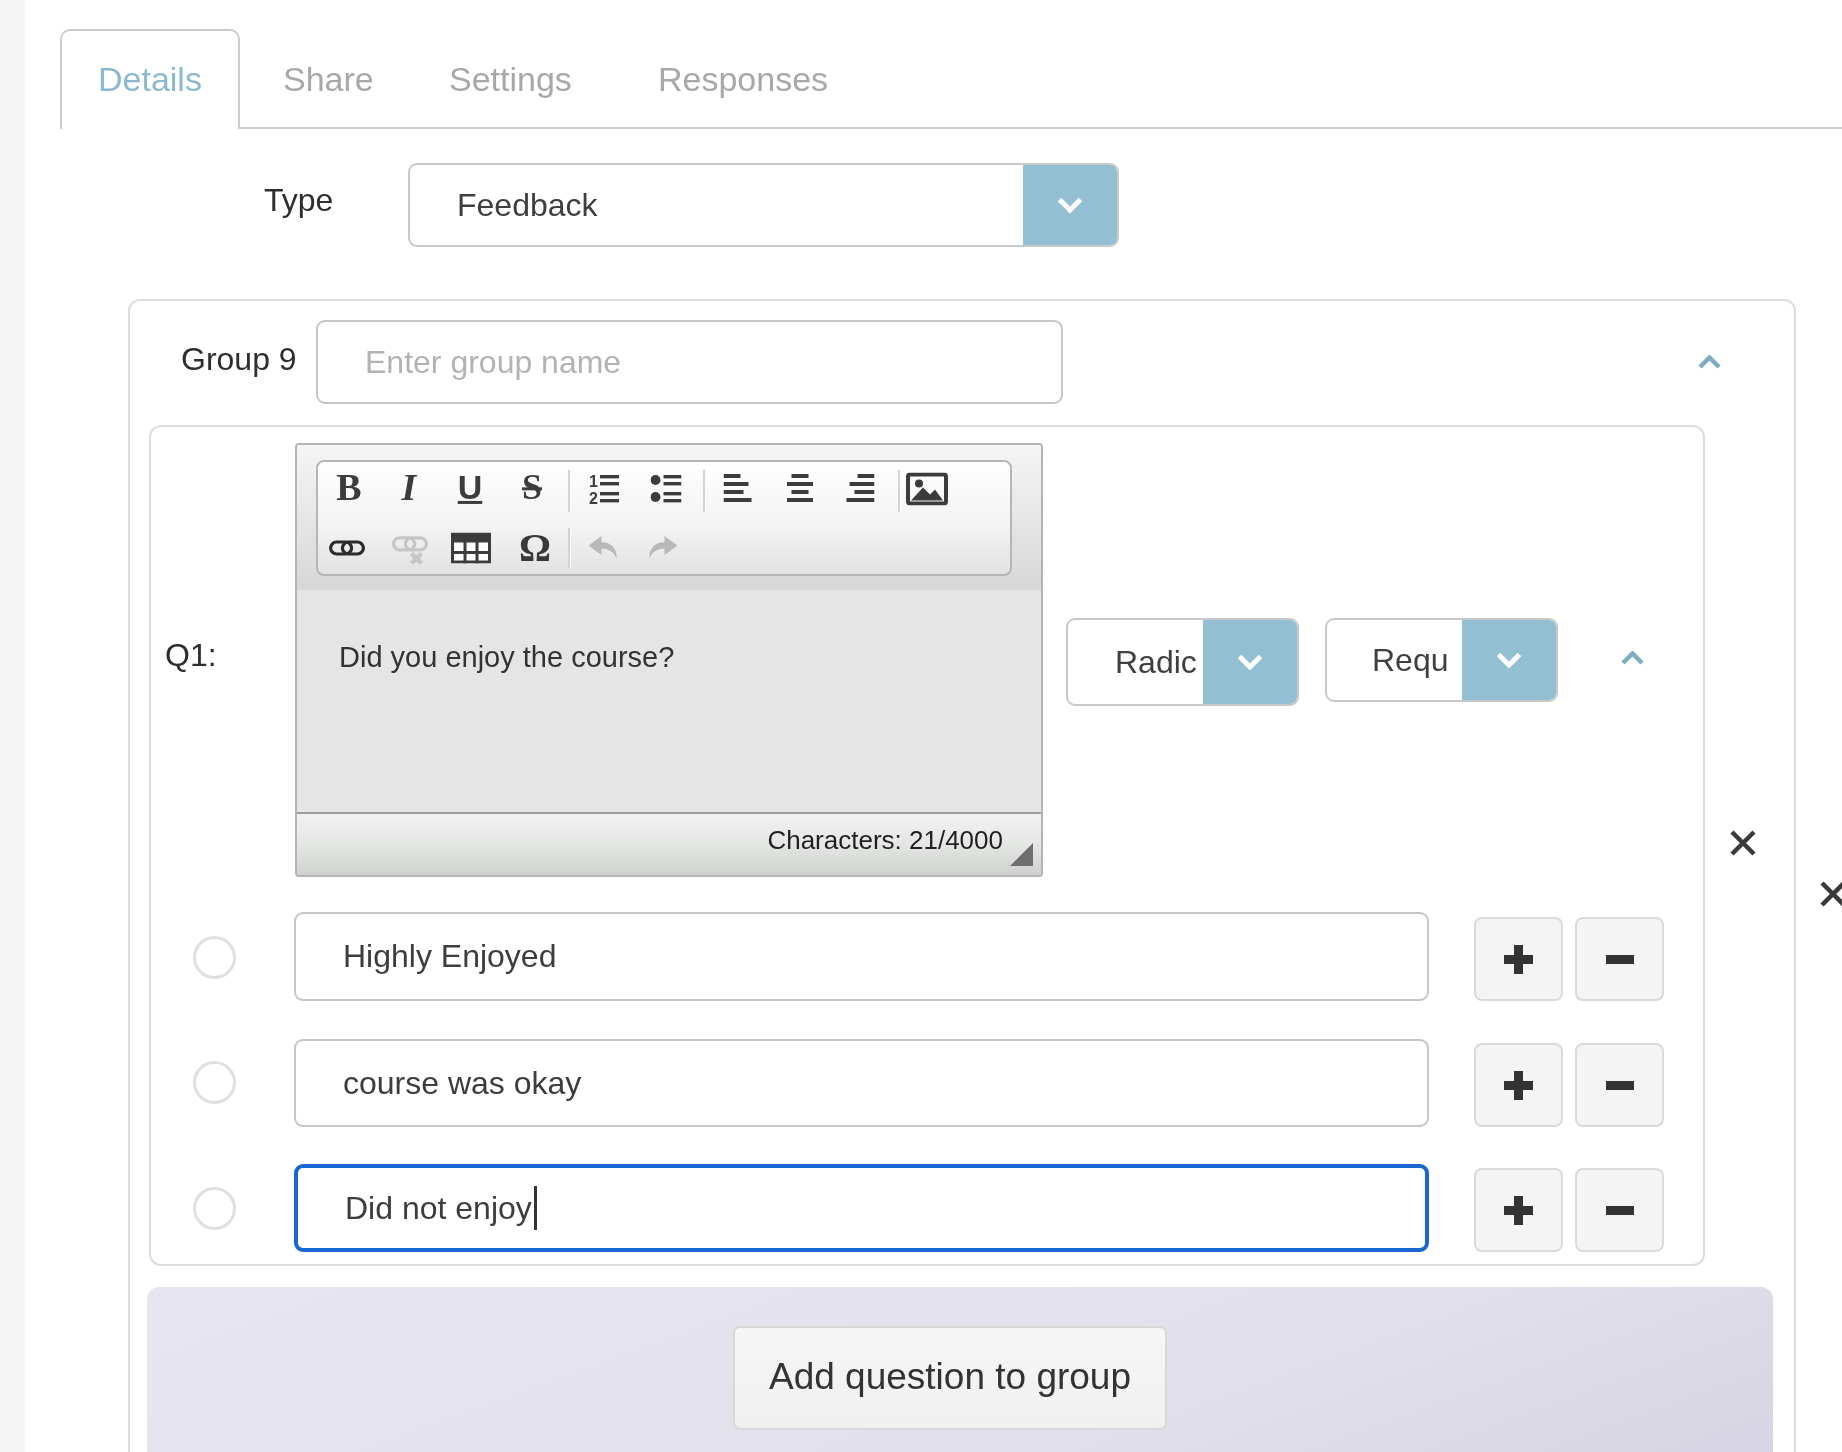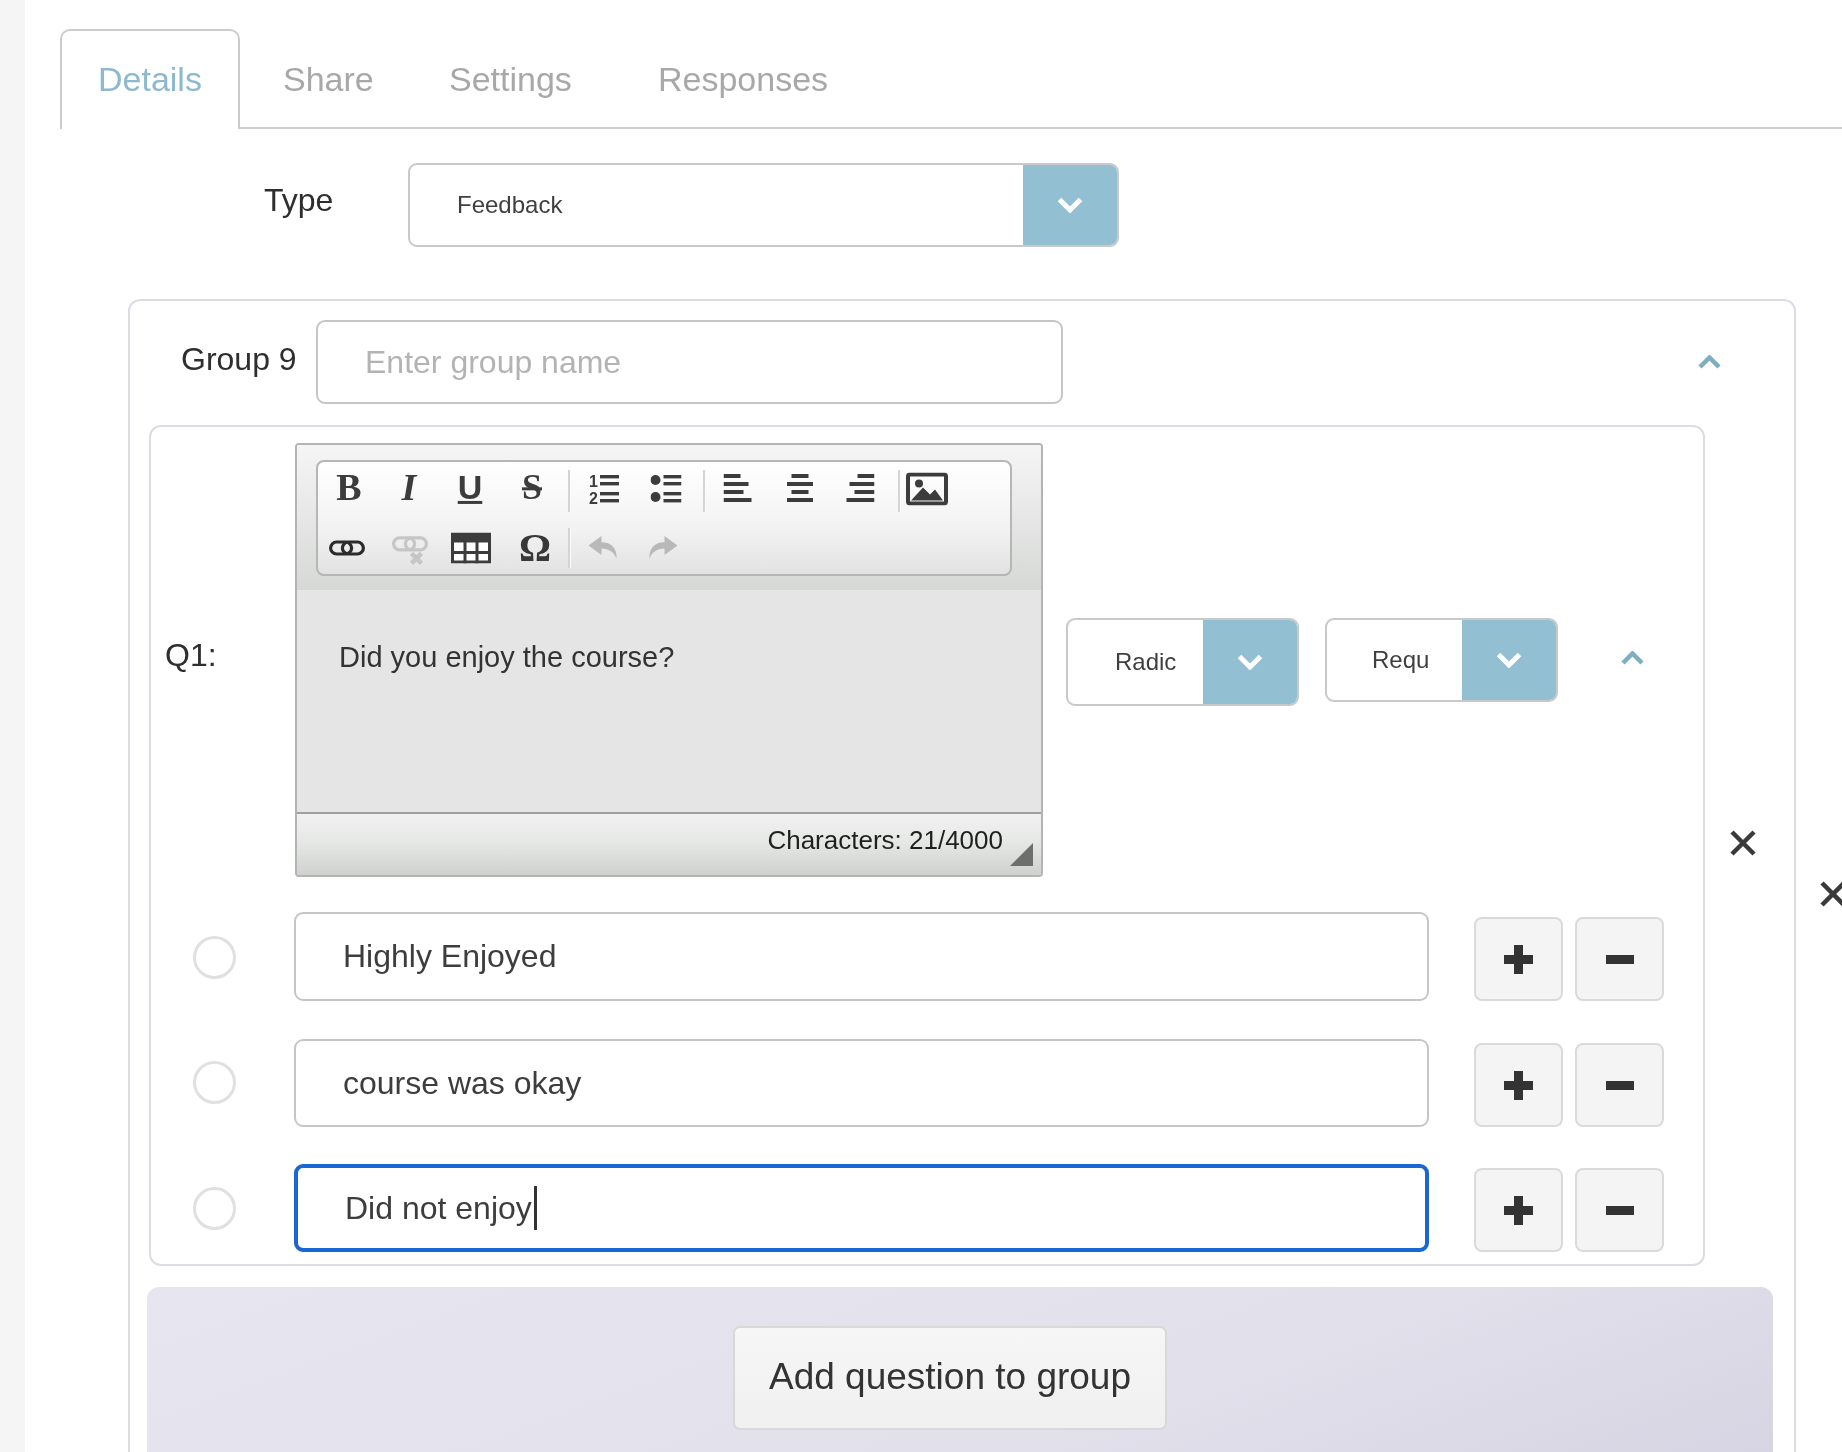--- a/index.html
+++ b/index.html
@@ -15,21 +15,21 @@
     border:2px solid #cccccc; border-bottom:none; border-radius:10px 10px 0 0; }
   .tabline { left:240px; top:127px; width:1602px; height:2px; background:#cccccc; }
   .tab { font-size:34px; color:#a8a8a8; line-height:100px; top:29px; height:100px; }
   .tab.active { color:#8cb9cd; }
 
   
   .sel { background:#fff; border:2px solid #c9c9c9; border-radius:9px; }
   .selbtn { position:absolute; right:0; top:0; bottom:0; width:94px; background:#92bfd2;
     border-radius:0 7px 7px 0; }
   .selbtn svg { position:absolute; left:50%; top:50%; transform:translate(-50%,-50%); }
-  .seltxt { position:absolute; font-size:24px; color:#3f3f3f; top:0; bottom:0;
+  .seltxt { position:absolute; font-size:32px; color:#3f3f3f; top:0; bottom:0;
     display:flex; align-items:center; }
 
   .label { font-size:32px; color:#2e2e2e; }
 
   .groupbox { left:128px; top:299px; width:1668px; height:1260px;
     border:2px solid #dadde2; border-radius:12px; }
   .qbox { left:149px; top:425px; width:1556px; height:841px;
     border:2px solid #dadde2; border-radius:12px; }
 
   .input { background:#fff; border:2px solid #c6c6c6; border-radius:9px; }

